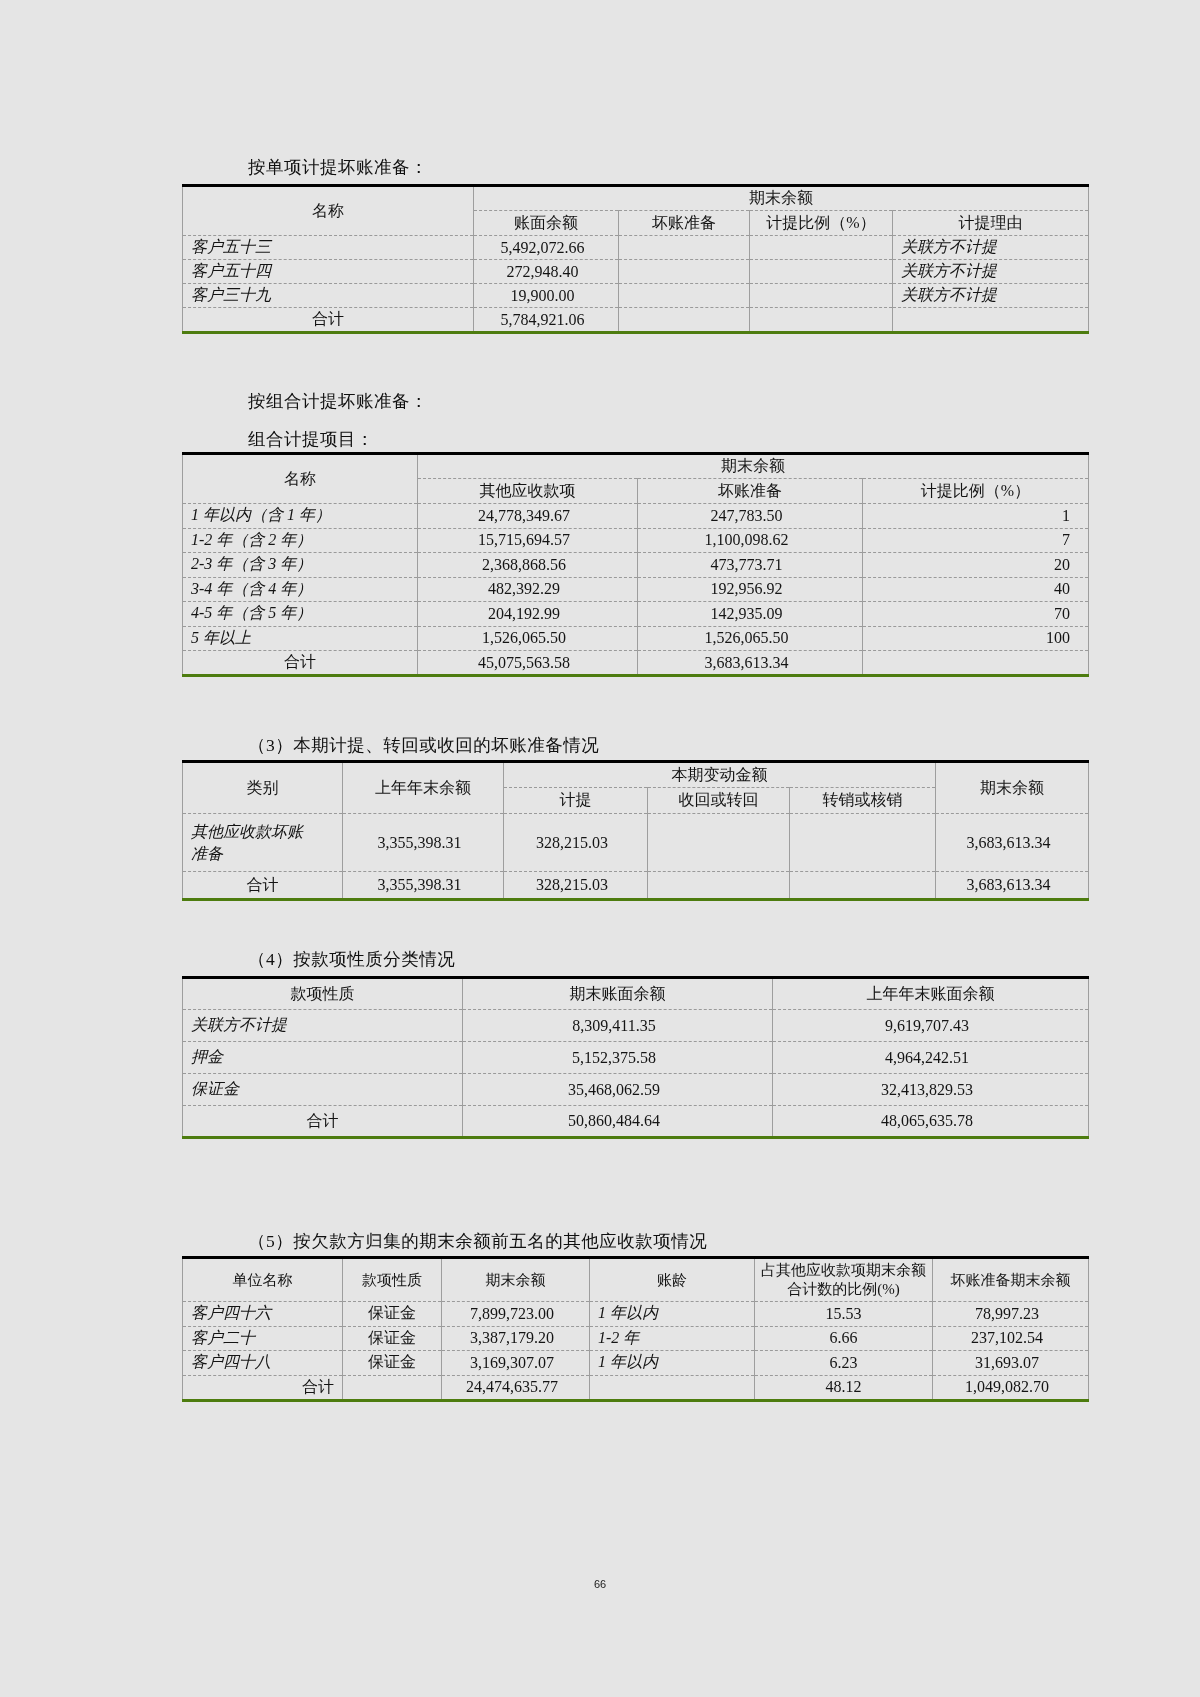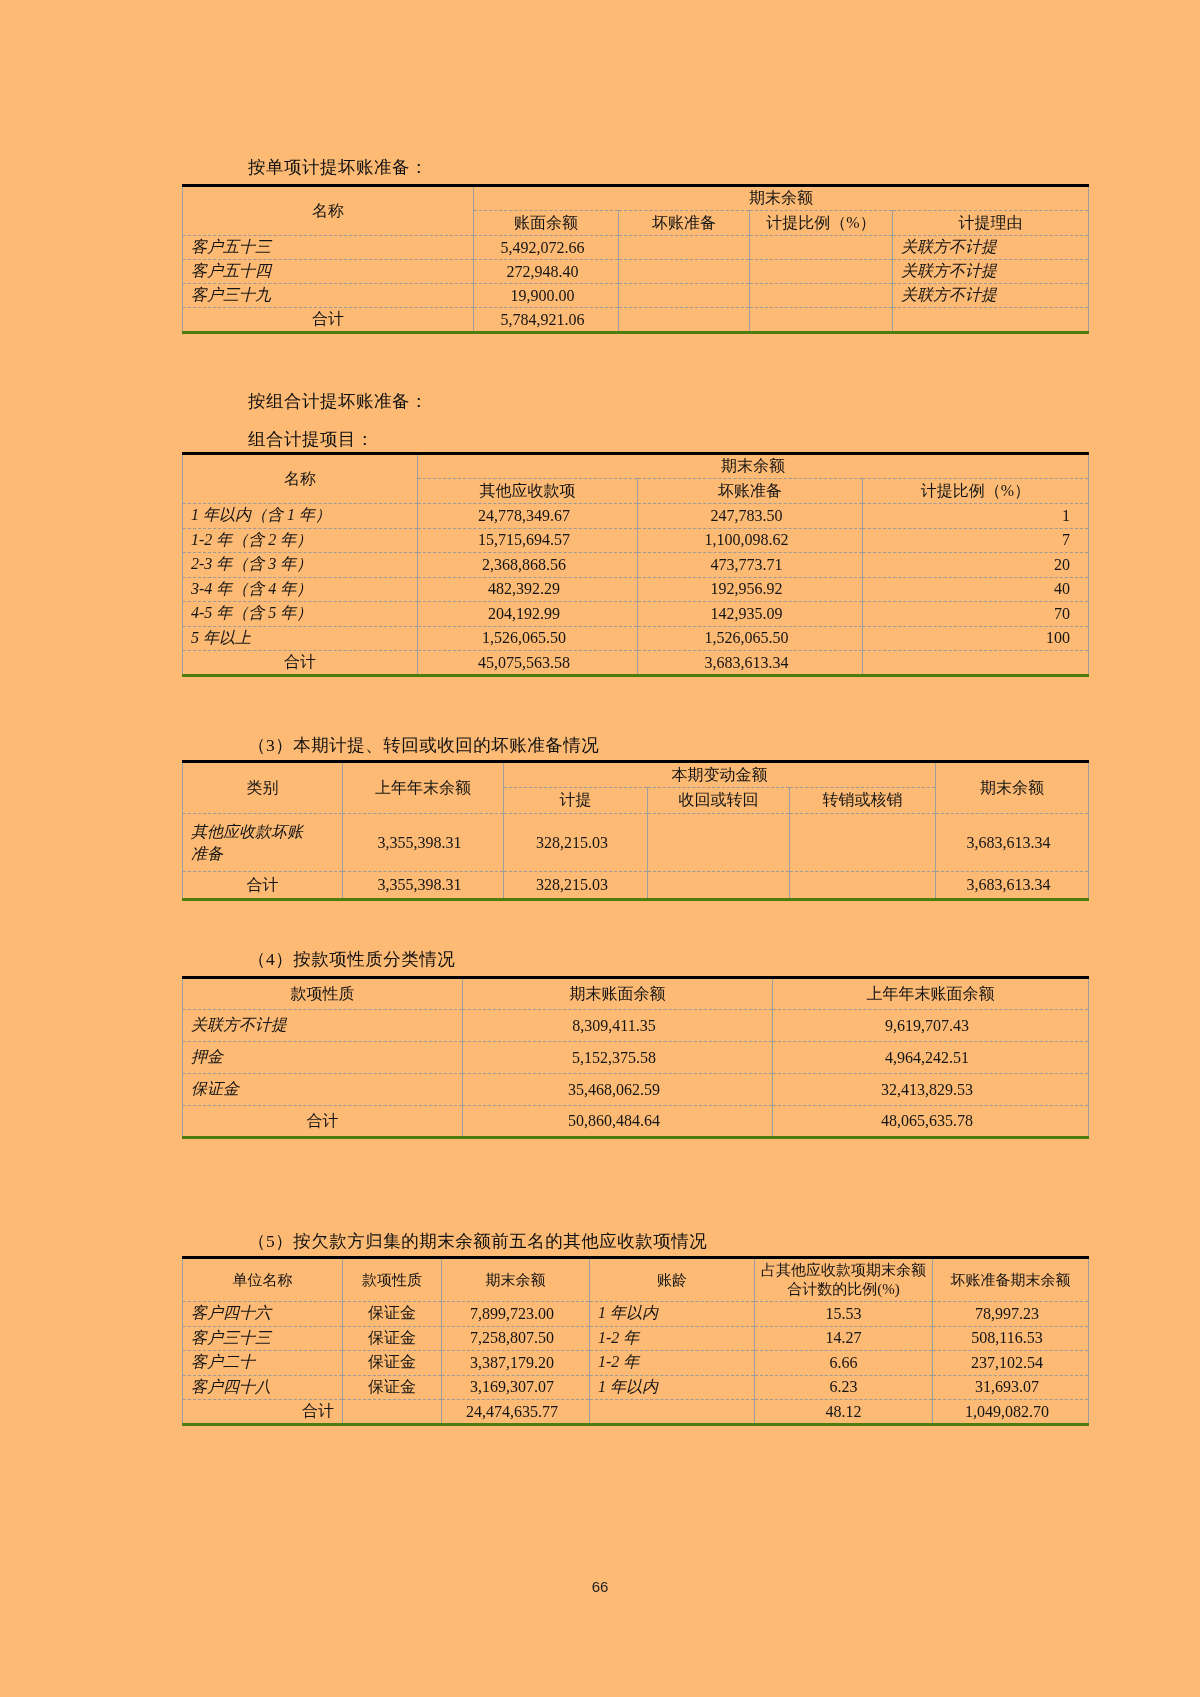--- a/index.html
+++ b/index.html
@@ -1,18 +1,18 @@
 <!DOCTYPE html>
 <html><head>
 <meta charset="utf-8">
 <style>
   html,body{margin:0;padding:0;}
   body{width:1200px;height:1697px;background:#fdfdfd;position:relative;
        font-family:"Liberation Serif","DejaVu Serif",serif;color:#141414;}
-  .page{position:absolute;left:0;top:0;width:1200px;height:1697px;background:#fdba74;}
+  .page{position:absolute;left:0;top:0;width:1200px;height:1697px;background:#e5e5e5;}
   .content{position:absolute;left:182px;top:0;width:906px;height:1697px;}
   .title{position:absolute;left:66px;font-size:17.5px;line-height:22px;color:#101010;
          letter-spacing:0.5px;white-space:nowrap;}
   table.tbl{position:absolute;left:0;border-collapse:collapse;table-layout:fixed;width:906px;
             border-top:3px solid #000;border-bottom:3px solid #4d7c0f;}
   .tbl th,.tbl td{border-left:1px solid #9e9e9e;border-right:1px solid #9e9e9e;
                   border-top:1px dashed #9a9a9a;border-bottom:1px dashed #9a9a9a;
                   font-weight:normal;font-size:16px;color:#141414;text-align:center;
                   vertical-align:middle;padding:1px 4px;overflow:hidden;}
   .tl{text-align:left !important;padding-left:8px !important;font-style:italic;}
@@ -21,21 +21,21 @@
   .ctr{text-align:center !important;}
   .sumr{text-align:right !important;padding-right:8px !important;}
   .t1 thead tr{height:25px;} .t1 tbody tr{height:24px;}
   .t2 thead tr{height:25px;} .t2 tbody tr{height:24.5px;}
   .t3 thead tr{height:26px;} .t3 tbody tr.big{height:58px;padding-left:12px;} .t3 tbody tr.sum{height:28px;}
   .t4 tr{height:32px;}
   .t5 thead tr{height:44px;font-family:Liberation Serif, serif;} .t5 tbody tr{height:24.5px;}
   .t5 th{font-size:15px;line-height:19px;padding:1px 6px;}
   .wrapcell{padding-right:28px !important;line-height:22px;}
   .pageno{position:absolute;left:0;top:1578px;width:1200px;text-align:center;
-          font-family:"Liberation Sans","DejaVu Sans",sans-serif;font-size:15px;color:#222;}
+          font-family:"Liberation Sans","DejaVu Sans",sans-serif;font-size:11px;color:#222;}
 </style>
 </head>
 <body>
 
 <div class="page">
 <div class="content">
 
   <div class="title" style="top:156px">按单项计提坏账准备：</div>
 
   <table class="tbl t1" style="top:184px">
@@ -264,28 +264,20 @@
     <tbody>
       <tr>
         <td class="tl">客户四十六</td>
         <td>保证金</td>
         <td class="num">7,899,723.00</td>
         <td class="tl">1 年以内</td>
         <td>15.53</td>
         <td class="num">78,997.23</td>
       </tr>
       <tr>
-        <td class="tl">客户三十三</td>
-        <td>保证金</td>
-        <td class="num">7,258,807.50</td>
-        <td class="tl">1-2 年</td>
-        <td>14.27</td>
-        <td class="num">508,116.53</td>
-      </tr>
-      <tr>
         <td class="tl">客户二十</td>
         <td>保证金</td>
         <td class="num">3,387,179.20</td>
         <td class="tl">1-2 年</td>
         <td>6.66</td>
         <td class="num">237,102.54</td>
       </tr>
       <tr>
         <td class="tl">客户四十八</td>
         <td>保证金</td>

